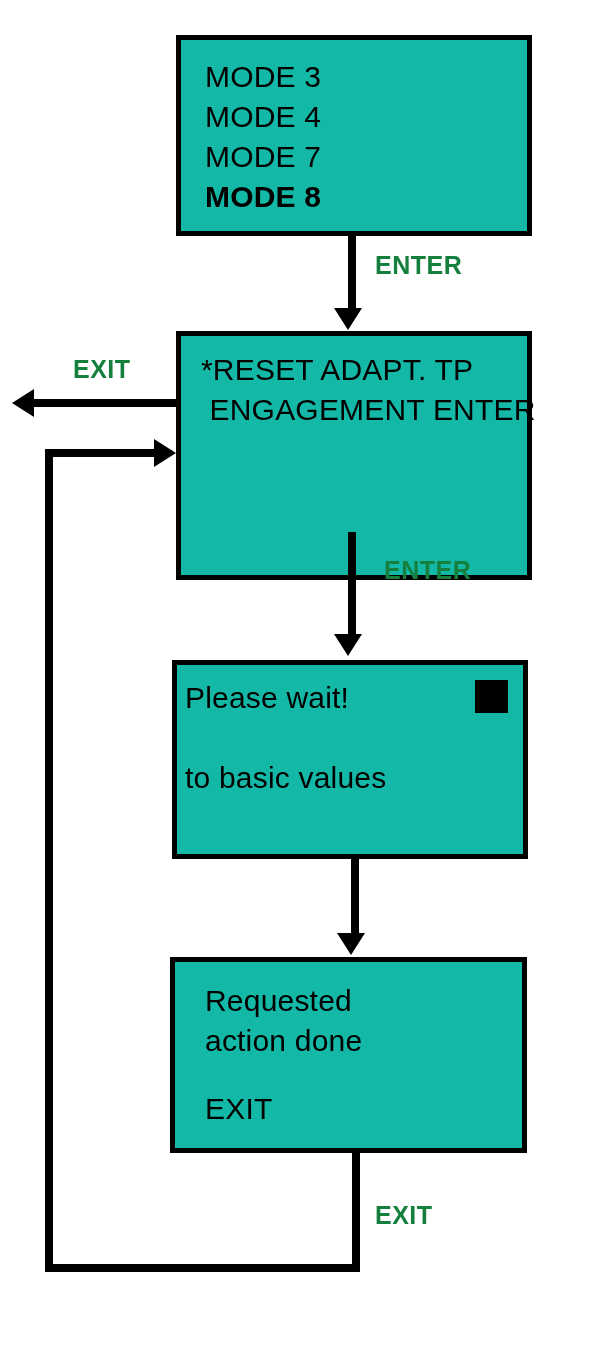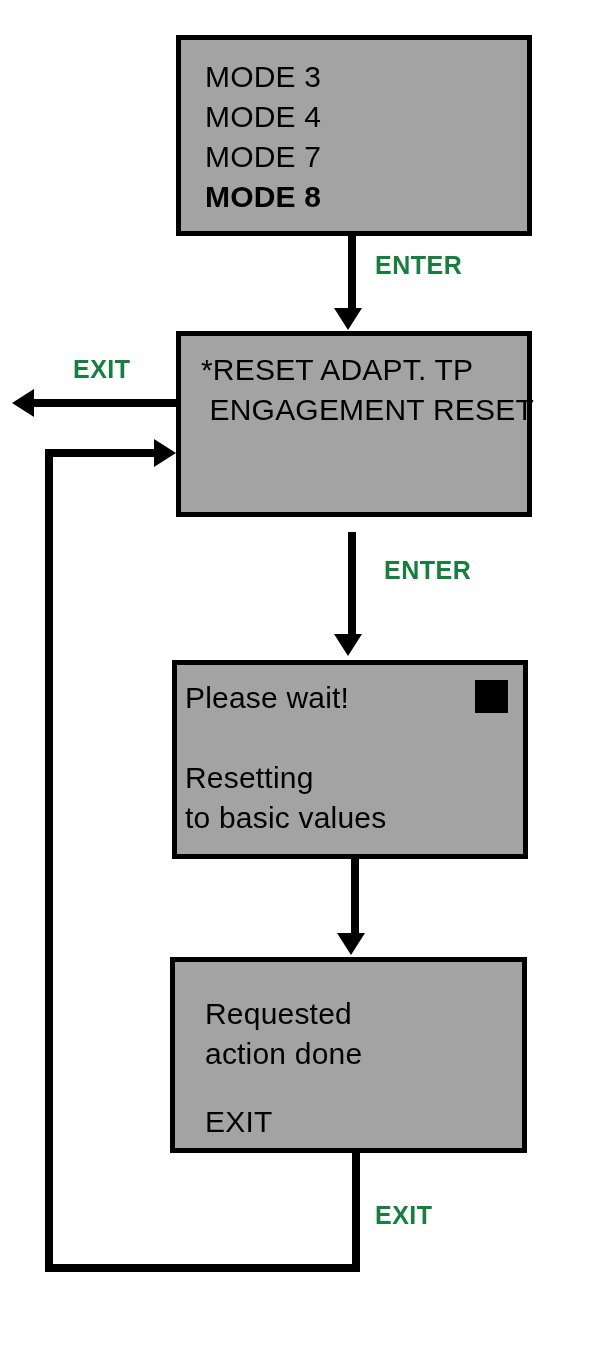--- a/index.html
+++ b/index.html
@@ -14,21 +14,21 @@
     background: #ffffff;
     font-family: "Liberation Sans", sans-serif;
     overflow: hidden;
   }
 
   
   .screen-box {
     position: absolute;
     box-sizing: border-box;
     border: 5px solid #000000;
-    background: #a3a3a3;
+    background: #14b8a6;
   }
   .screen-lines {
     position: absolute;
     left: 0;
     right: 0;
     color: #000000;
     font-size: 30px;
     line-height: 40px;
     letter-spacing: 0.2px;
   }
@@ -36,39 +36,39 @@
     display: block;
     white-space: pre;
   }
   .bold-line { font-weight: bold; }
 
   
   #box-mode-list { left: 176px; top: 35px; width: 356px; height: 201px; }
   #box-mode-list .screen-lines { top: 17px; padding-left: 24px; }
 
   
-  #box-reset-menu { left: 176px; top: 331px; width: 356px; height: 186px; }
+  #box-reset-menu { left: 176px; top: 331px; width: 356px; height: 249px; }
   #box-reset-menu .screen-lines { top: 14px; padding-left: 20px; }
 
   
   #box-please-wait { left: 172px; top: 660px; width: 356px; height: 199px; }
   #box-please-wait .screen-lines { top: 13px; padding-left: 8px; }
   #box-please-wait .gap-line { height: 40px; }
   #busy-indicator {
     position: absolute;
     left: 298px;
     top: 15px;
     width: 33px;
     height: 33px;
     background: #000000;
   }
 
   
   #box-action-done { left: 170px; top: 957px; width: 357px; height: 196px; }
-  #box-action-done .screen-lines { top: 32px; padding-left: 30px; }
+  #box-action-done .screen-lines { top: 19px; padding-left: 30px; }
   #box-action-done .gap-line { height: 28px; }
 
   
   .vline {
     position: absolute;
     background: #000000;
     width: 8px;
   }
   .hline {
     position: absolute;
@@ -151,38 +151,37 @@
     </div>
   </div>
 
   <div class="vline" id="conn-enter1-line"></div>
   <div class="arrow-down" id="conn-enter1-head"></div>
   <div class="edge-label" id="label-enter-1">ENTER</div>
 
   <div class="screen-box" id="box-reset-menu">
     <div class="screen-lines">
       <span class="screen-line">*RESET ADAPT. TP</span>
-      <span class="screen-line"> ENGAGEMENT RESET</span>
+      <span class="screen-line"> ENGAGEMENT ENTER</span>
     </div>
   </div>
 
   <div class="hline" id="conn-exit-line"></div>
   <div class="arrow-left" id="conn-exit-head"></div>
   <div class="edge-label" id="label-exit-left">EXIT</div>
 
   <div class="vline" id="conn-enter2-line"></div>
   <div class="arrow-down" id="conn-enter2-head"></div>
   <div class="edge-label" id="label-enter-2">ENTER</div>
 
   <div class="screen-box" id="box-please-wait">
     <div id="busy-indicator"></div>
     <div class="screen-lines">
       <span class="screen-line">Please wait!</span>
       <span class="screen-line gap-line"></span>
-      <span class="screen-line">Resetting</span>
       <span class="screen-line">to basic values</span>
     </div>
   </div>
 
   <div class="vline" id="conn-wait-line"></div>
   <div class="arrow-down" id="conn-wait-head"></div>
 
   <div class="screen-box" id="box-action-done">
     <div class="screen-lines">
       <span class="screen-line">Requested</span>

